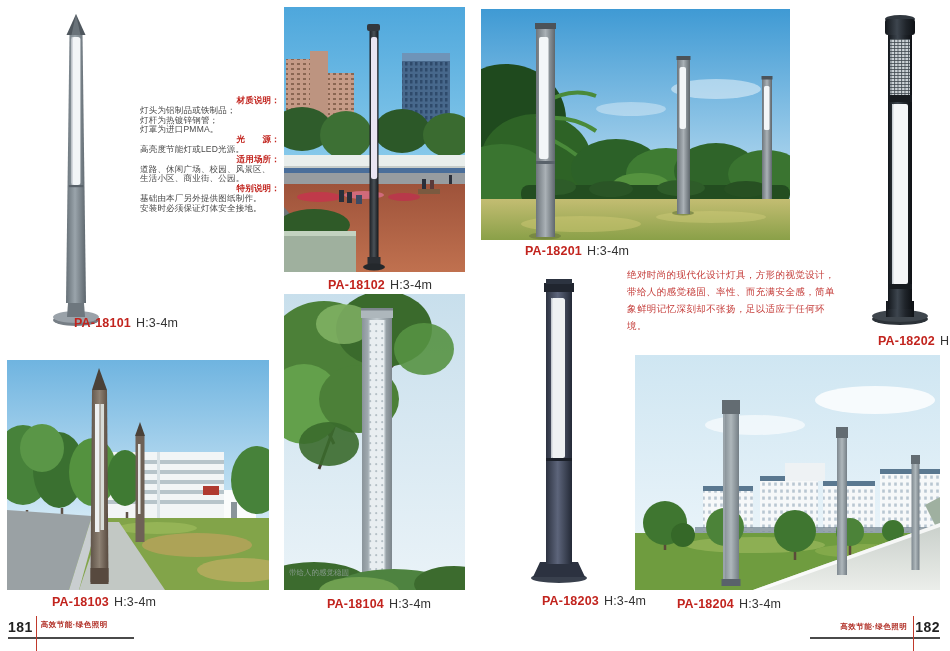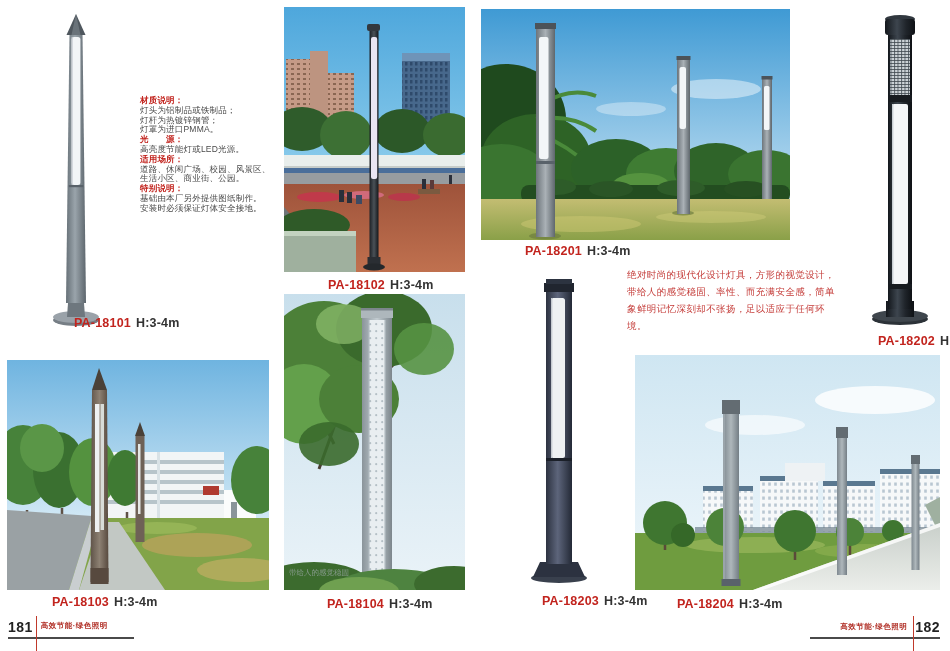--- a/index.html
+++ b/index.html
@@ -1,29 +1,29 @@
 <!DOCTYPE html>
 <html><head>
 <meta charset="utf-8">
 <style>
   html,body{margin:0;padding:0;background:#ffffff;}
   .page{position:relative;width:950px;height:651px;background:#fff;overflow:hidden;
         font-family:"Liberation Sans","DejaVu Sans",sans-serif;}
   .photo{position:absolute;display:block;}
   .caption{position:absolute;font-size:12.5px;font-weight:bold;white-space:nowrap;letter-spacing:.2px;}
   .caption .model{color:#c2241e;padding-left:44px;}
-  .caption .hh{color:#333;margin-left:5px;font-weight:bold;}
+  .caption .hh{color:#333;margin-left:5px;font-weight:normal;}
   .spec{position:absolute;left:140px;top:96px;width:140px;font-size:8.5px;line-height:9.8px;
         color:#4a4a4a;letter-spacing:.2px;}
-  .spec .hd{color:#c2241e;font-weight:bold;}
+  .spec .hd{color:#c2241e;font-weight:bold;text-align:right;}
   .desc{position:absolute;left:627px;top:266px;width:212px;font-size:9.5px;line-height:17px;
         color:#c43b38;letter-spacing:.4px;}
   .watermark{position:absolute;left:289px;top:568px;font-size:7.5px;color:#93a29b;opacity:.85;}
   .footer-l{position:absolute;left:8px;top:620px;width:126px;border-bottom:2px solid #4a4a4a;
-            padding-bottom:3px;display:flex;align-items:center;gap:8px;}
+            padding-bottom:3px;display:flex;align-items:flex-start;gap:8px;}
   .footer-r{position:absolute;right:10px;top:620px;width:130px;border-bottom:2px solid #4a4a4a;
             padding-bottom:3px;display:flex;align-items:flex-end;justify-content:flex-end;gap:8px;}
   .pgnum{font-size:14px;font-weight:bold;color:#222;letter-spacing:.5px;line-height:14px;}
   .slogan{font-size:7.5px;font-weight:bold;color:#b23229;padding-bottom:2.5px;letter-spacing:.5px;}
   .vline{position:absolute;width:1px;background:#c0392b;}
   .vl1{left:36px;top:616px;height:35px;}
   .vl2{right:36px;top:616px;height:35px;}
 </style>
 </head>
 <body>

